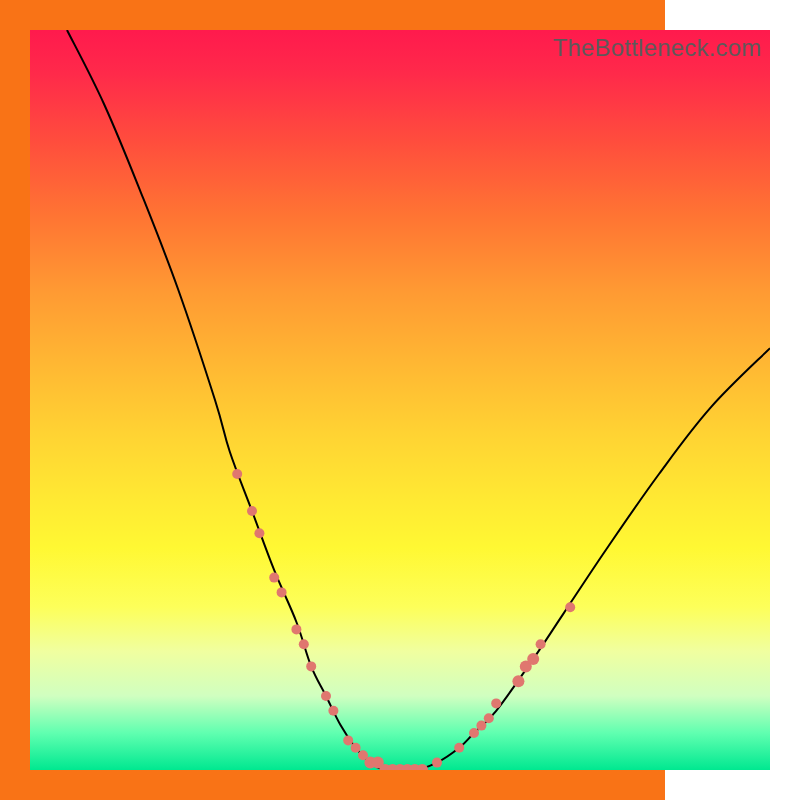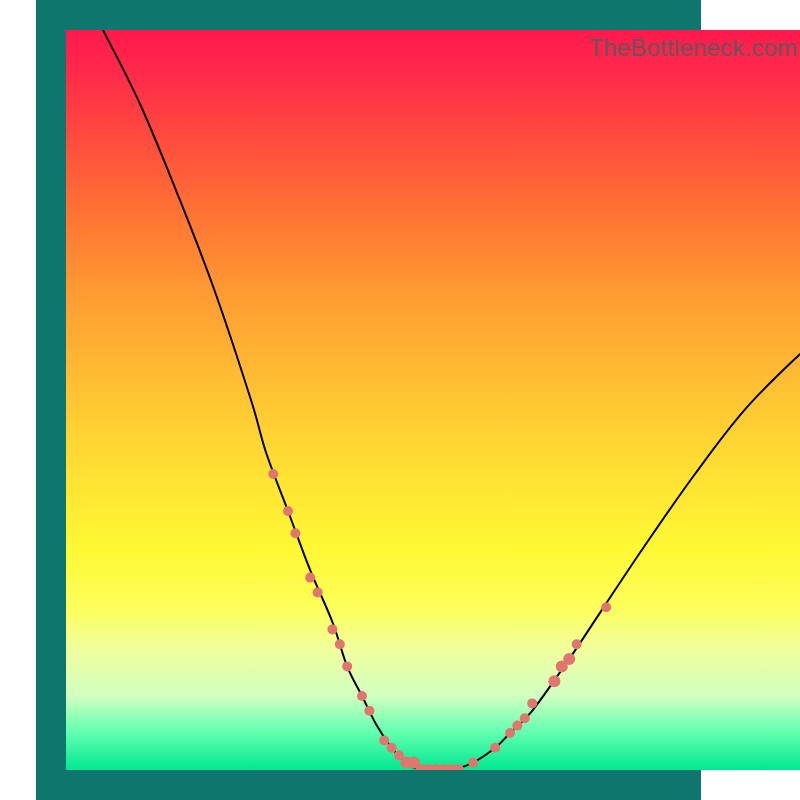--- a/index.html
+++ b/index.html
@@ -7,22 +7,21 @@
     padding: 0;
     width: 800px;
     height: 800px;
     overflow: hidden;
     font-family: Arial, Helvetica, sans-serif;
   }
   .chart-container {
     position: relative;
     width: 665px;
     height: 800px;
-    background: #0f766e;
-    margin-left: 36px;
+    background: #f97316;
   }
   .plot-area {
     position: absolute;
     left: 30px;
     top: 30px;
     width: 740px;
     height: 740px;
     background: linear-gradient(to bottom,
       #ff1a4d 0%,
       #ff2a4a 6%,

